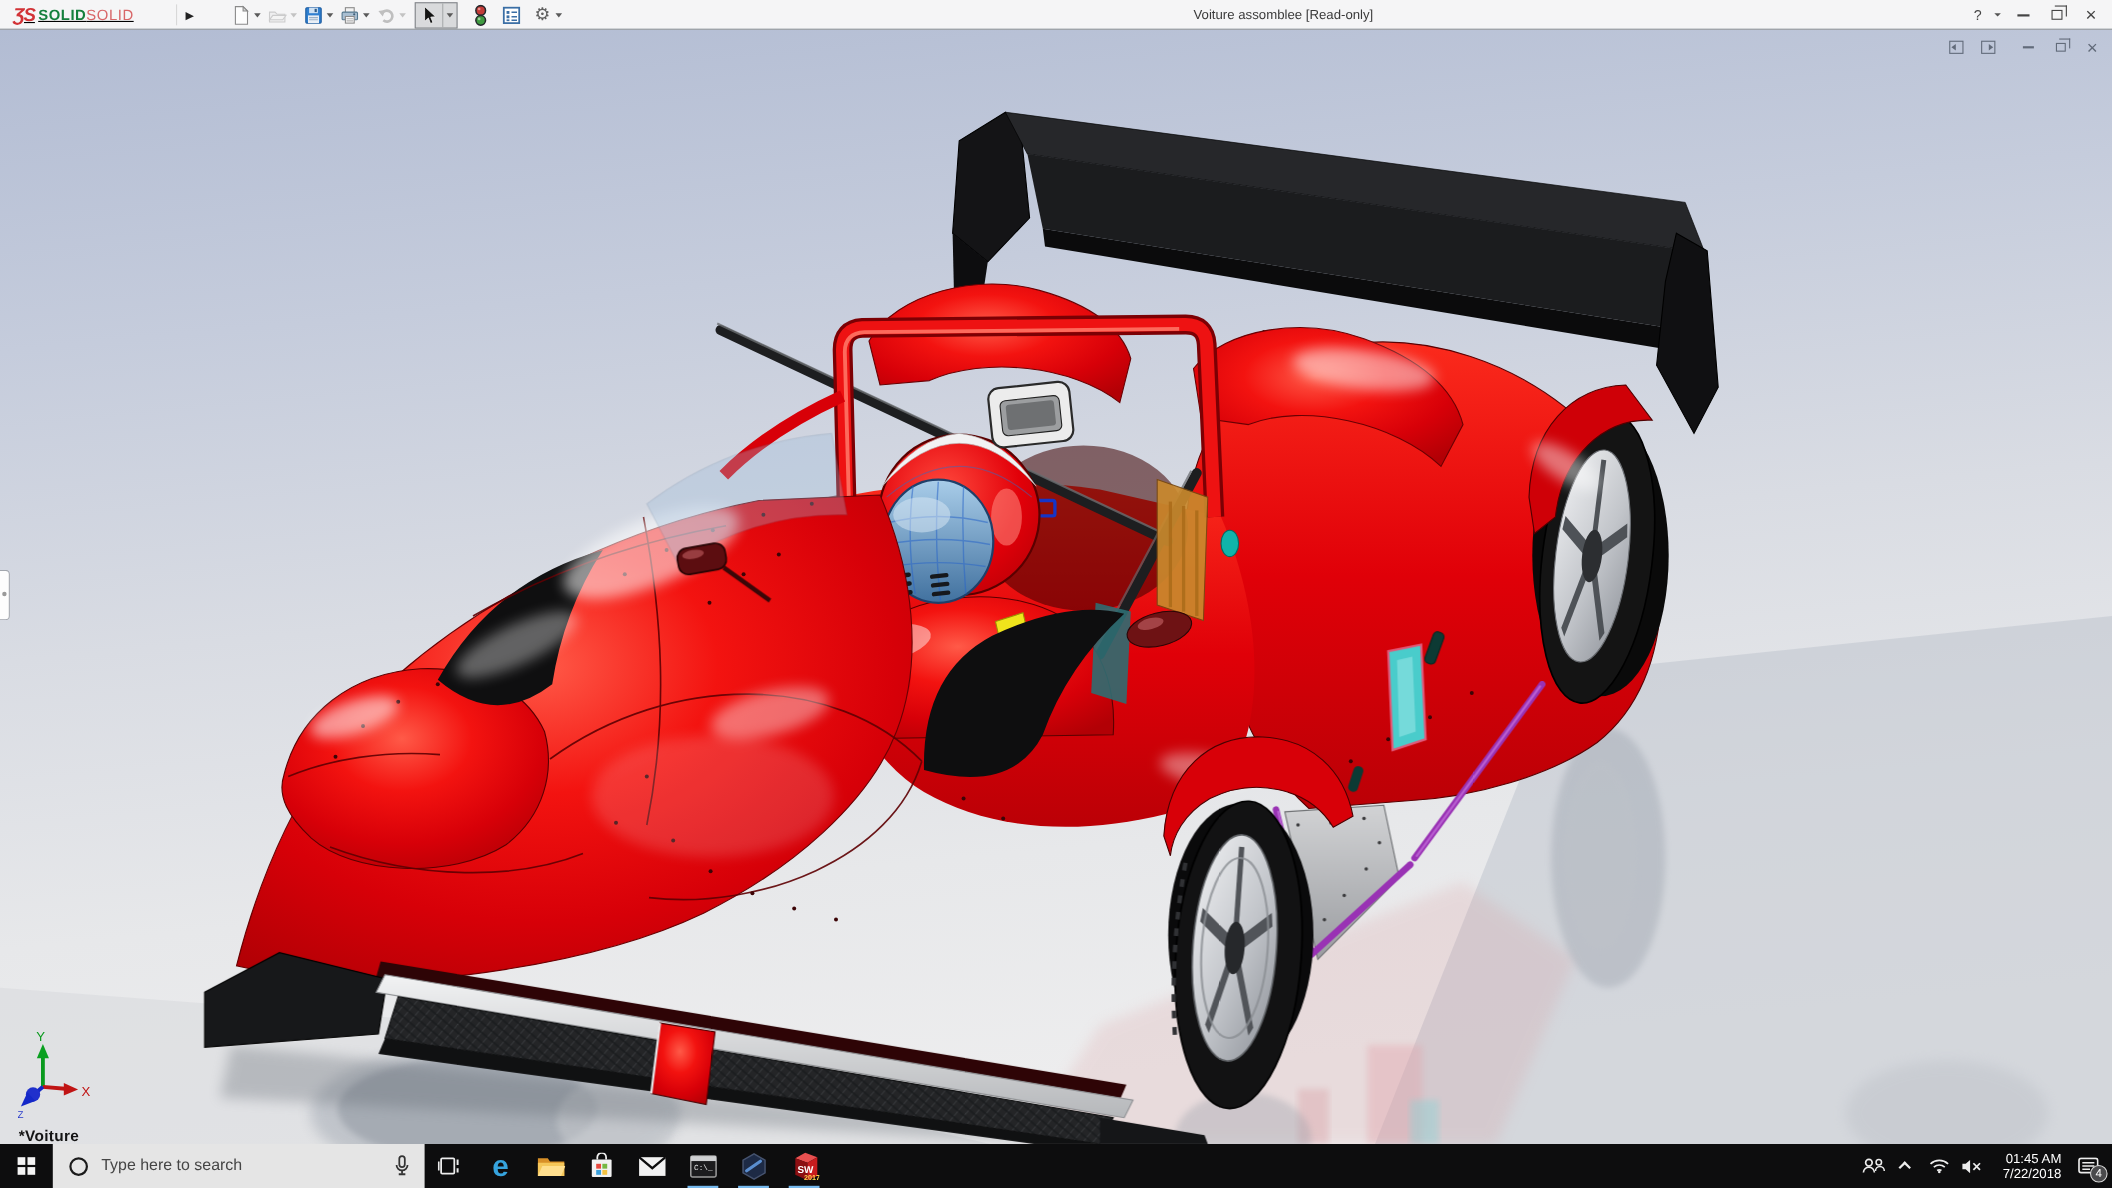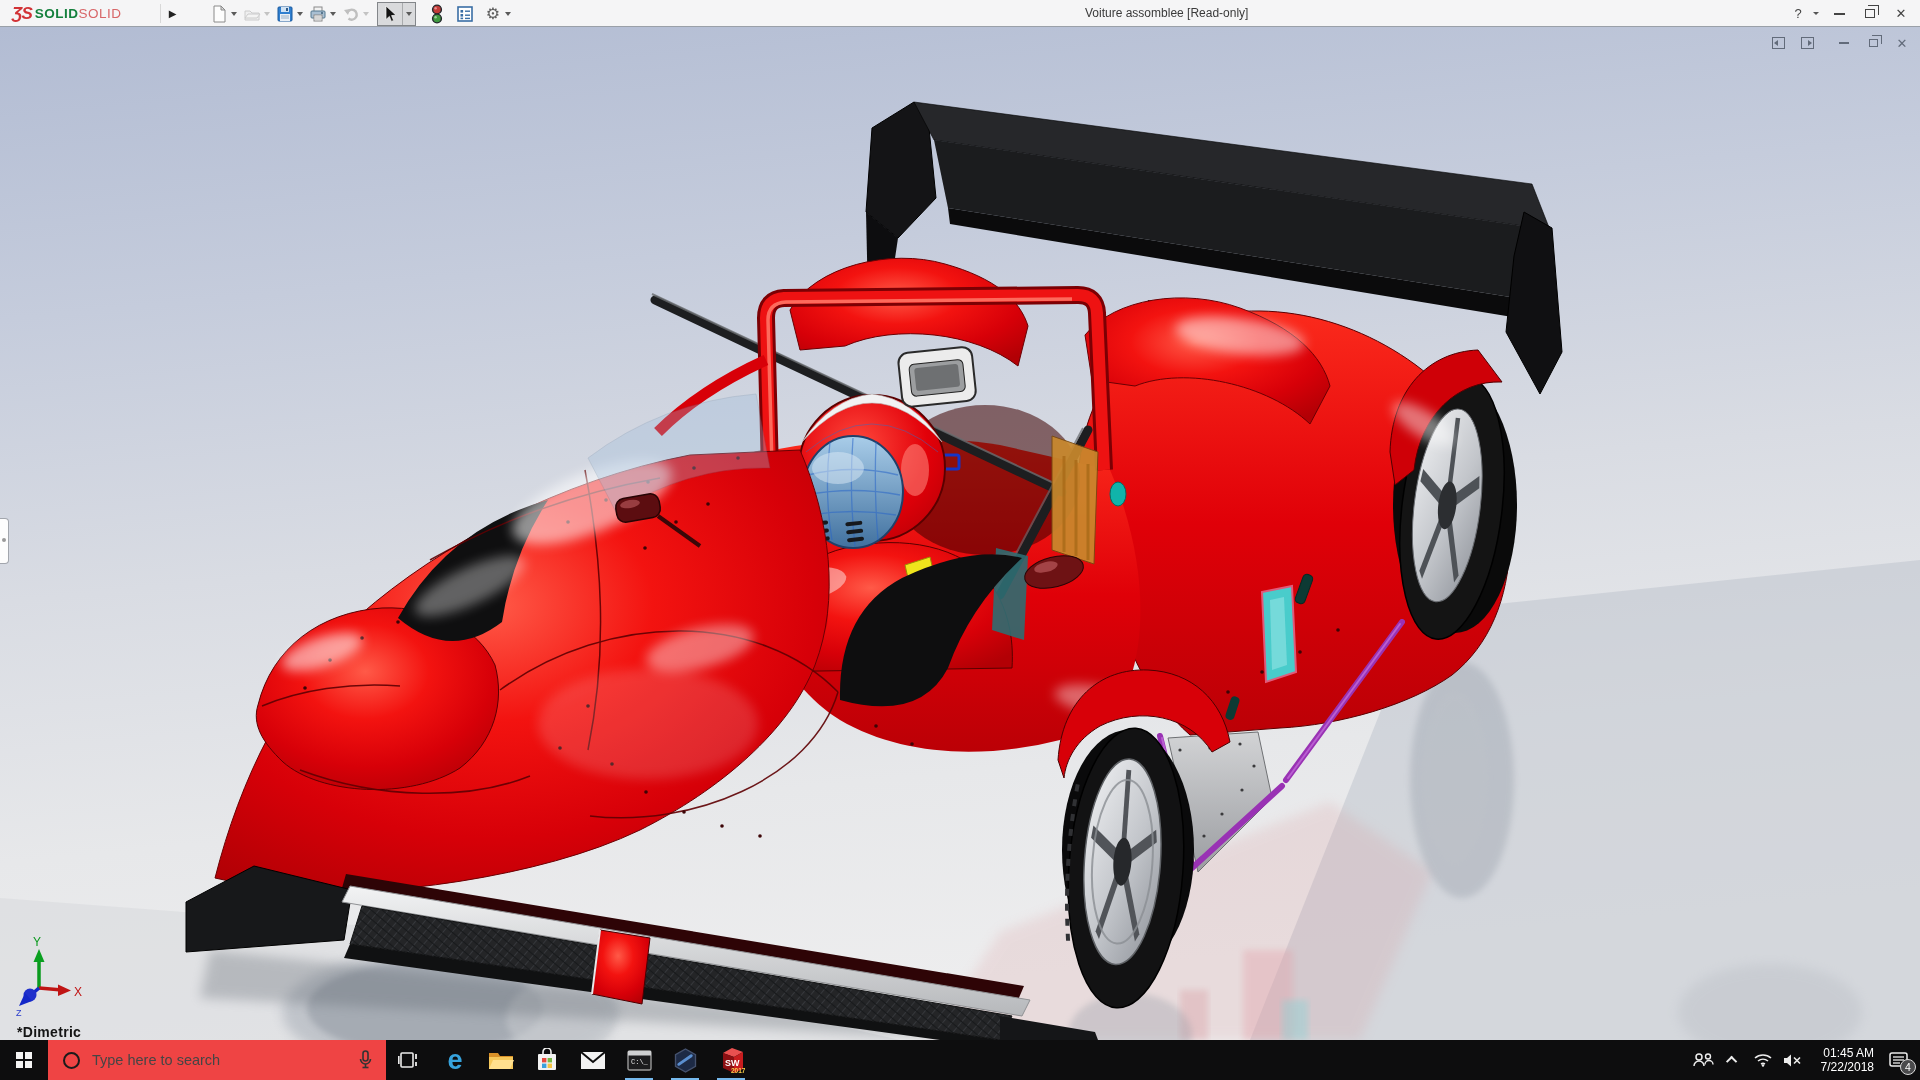--- a/index.html
+++ b/index.html
@@ -1,20 +1,20 @@
 <!DOCTYPE html>
 <html><head>
 <meta charset="utf-8">
 <style>
   * { margin:0; padding:0; box-sizing:border-box; }
   html,body { width:1920px; height:1080px; overflow:hidden; font-family:"Liberation Sans", sans-serif; background:#000; }
 
   
   .titlebar { position:absolute; left:0; top:0; width:1920px; height:27px; background:#f5f5f6; border-bottom:1px solid #9aa0a8; }
-  .logo { position:absolute; left:12px; top:0; height:27px; display:flex; align-items:center; }
+  .logo { position:absolute; left:12px; top:0; height:27px; display:flex; align-items:center;text-decoration:underline; }
   .logo-mark { font-size:17px; font-weight:bold; font-style:italic; color:#d23236; letter-spacing:-1px; margin-right:3px; }
   .logo-solid { font-size:13.5px; font-weight:bold; color:#15803d; letter-spacing:.5px; }
   .logo-works { font-size:13.5px; font-weight:normal; color:#d86668; letter-spacing:.5px; }
   .menu-expand { position:absolute; left:160px; top:4px; width:16px; height:19px; display:flex; align-items:center; justify-content:center; color:#222; font-size:10px; border-left:1px solid #d8d8d8; padding-left:8px; cursor:pointer; }
   .qat { position:absolute; left:208px; top:1px; height:25px; display:flex; align-items:center; }
   .tb-btn { width:22px; height:24px; display:flex; align-items:center; justify-content:center; }
   .caret { width:0; height:0; border-left:3.5px solid transparent; border-right:3.5px solid transparent; border-top:4px solid #5a5a5a; margin:0 4px 0 1px; }
   .caret.dis { border-top-color:#c3c3c3; }
   .dis-ico { opacity:.45; filter:grayscale(1); }
   .sel-group { display:flex; align-items:stretch; height:24px; border:1px solid #83868a; background:#d9dadc; margin-left:4px; }
@@ -44,21 +44,21 @@
   .cc-close { color:#626b7a; font-size:13px; line-height:1; }
   .edge-tab { position:absolute; left:0; top:491px; width:9px; height:46px; background:#fdfdfd; border:1px solid #a2a6ad; border-left:none; border-radius:0 4px 4px 0; cursor:pointer; }
   .edge-tab .dot { position:absolute; left:2px; top:19px; width:4px; height:4px; border-radius:50%; background:#9a9a9a; }
   .view-label { position:absolute; left:17px; top:997px; font-size:14px; font-weight:bold; color:#141414; letter-spacing:.3px; }
 
   
   .taskbar { position:absolute; left:0; top:1040px; width:1920px; height:40px; background:#0d0d0e; display:flex; align-items:stretch; }
   .start-btn { width:48px; display:flex; align-items:center; justify-content:center; cursor:pointer; }
   .win-logo { display:grid; grid-template-columns:7.5px 7.5px; grid-template-rows:7.5px 7.5px; gap:1.5px; }
   .win-logo span { background:#f4f4f4; }
-  .search-box { width:338px; background:#ef4444; display:flex; align-items:center; cursor:text; }
+  .search-box { width:338px; background:#e5e5e5; display:flex; align-items:center; cursor:text; }
   .cortana-ring { width:17px; height:17px; border:2.6px solid #1b1b1b; border-radius:50%; margin-left:15px; flex:none; }
   .search-input { flex:1; border:none; outline:none; font-size:14.5px; color:#333; padding-left:12px; background:transparent; font-family:"Liberation Sans",sans-serif; }
   .search-input::placeholder { color:#454545; opacity:1; }
   .mic { margin-right:13px; flex:none; }
   .tb-app { position:relative; width:46px; display:flex; align-items:center; justify-content:center; cursor:pointer; }
   .run-line { position:absolute; bottom:0; left:9px; width:28px; height:2.5px; background:#76b9ed; }
   .edge-e { font-size:27px; font-weight:bold; color:#36a3dd; line-height:1; }
   .hexagon { width:25px; height:25px; }
   .tray { position:absolute; right:0; top:1040px; height:40px; display:flex; align-items:center; }
   .tray-ico { width:30px; height:40px; display:flex; align-items:center; justify-content:center; cursor:pointer; }
@@ -496,21 +496,21 @@
         <span class="cc-min"></span>
       </div>
     <div class="cc">
         <span class="cc-restore"></span>
       </div>
     <div class="cc cc-close">✕</div>
   </div>
   <div class="edge-tab">
       <span class="dot"></span>
     </div>
-  <div class="view-label">*Dimetric</div>
+  <div class="view-label">*Voiture</div>
 </div>
 
 <div class="taskbar">
   <div class="start-btn">
     <span class="win-logo">
         <span></span>
         <span></span>
         <span></span>
         <span></span>
       </span>

